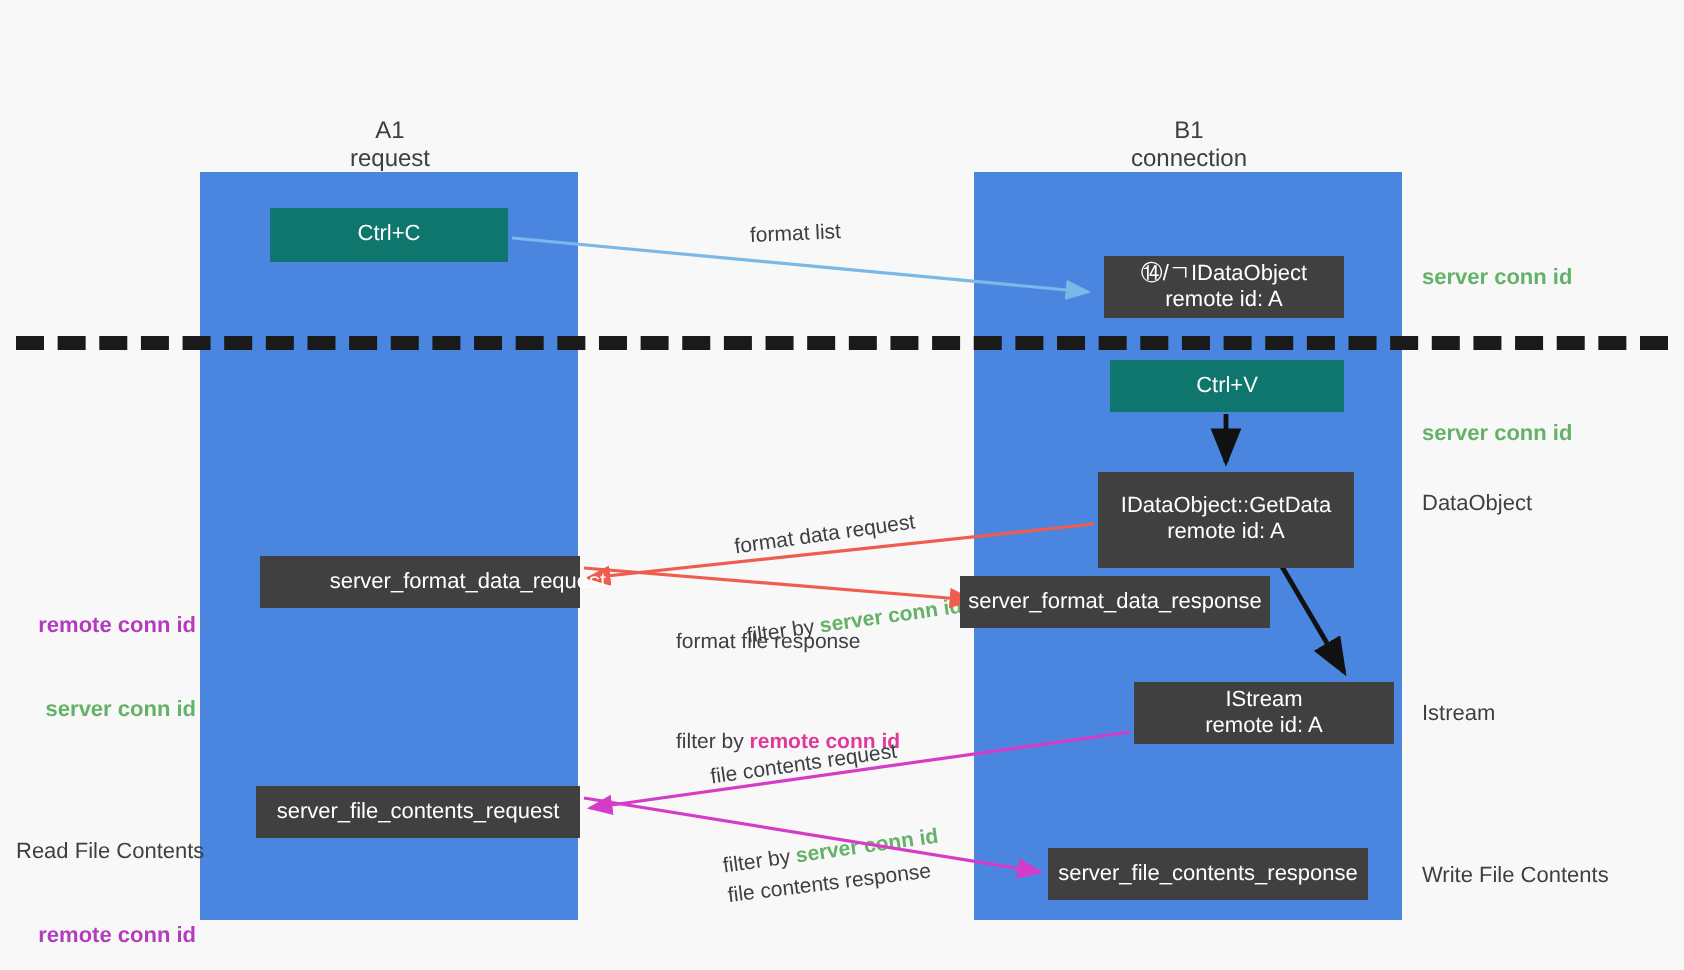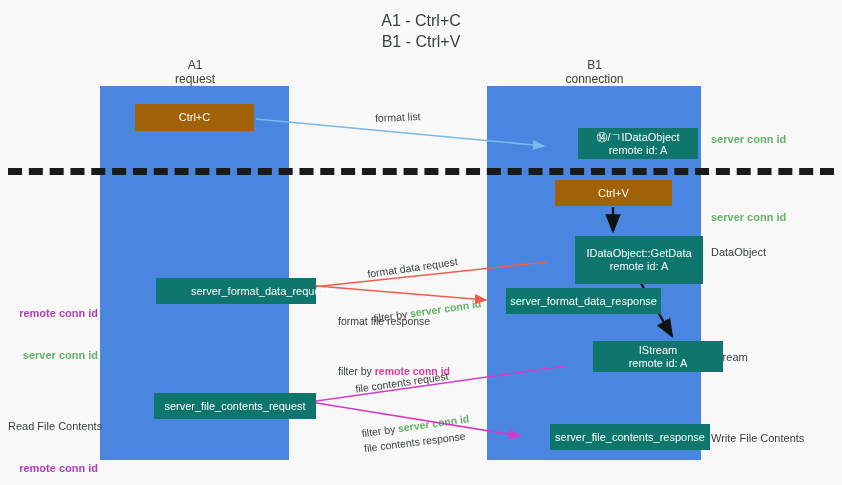--- a/index.html
+++ b/index.html
@@ -57,23 +57,23 @@
     flex-direction: column;
     align-items: center;
     justify-content: center;
     color: #ffffff;
     font-size: 11px;
     line-height: 13px;
     text-align: center;
     white-space: pre;
     z-index: 5;
   }
-  .box.green { background: #a16207; }
+  .box.green { background: #0f766e; }
   .box.orange { background: #fbb košt; }
-  .box.orange { background: #0f766e; margin-left: 26px; }
+  .box.orange { background: #404040; }
 
   #box-ctrlc  { left: 135px; top: 104px; width: 119px; height: 27px; }
   #box-ctrlv  { left: 555px; top: 180px; width: 117px; height: 26px; }
   #box-idataobject { left: 552px; top: 128px; width: 120px; height: 31px; }
   #box-getdata     { left: 549px; top: 236px; width: 128px; height: 48px; }
   #box-istream     { left: 567px; top: 341px; width: 130px; height: 31px; }
   #box-fmt-req     { left: 130px; top: 278px; width: 160px; height: 26px; padding-left: 48px; }
   #box-fmt-resp    { left: 480px; top: 288px; width: 155px; height: 26px; }
   #box-file-req    { left: 128px; top: 393px; width: 162px; height: 26px; }
   #box-file-resp   { left: 524px; top: 424px; width: 160px; height: 26px; }
@@ -127,22 +127,20 @@
     width: 842px; height: 485px;
     pointer-events: none;
     z-index: 3;
   }
 </style>
 </head>
 <body>
 
 <div id="canvas">
 
-  <div class="abs" id="title">A1 - Ctrl+C
-B1 - Ctrl+V</div>
 
   <div class="abs col-head" id="head-a1">A1
 request</div>
   <div class="abs col-head" id="head-b1">B1
 connection</div>
 
   <div class="abs lane" id="lane-a1"></div>
   <div class="abs lane" id="lane-b1"></div>
 
   <svg class="overlay">

